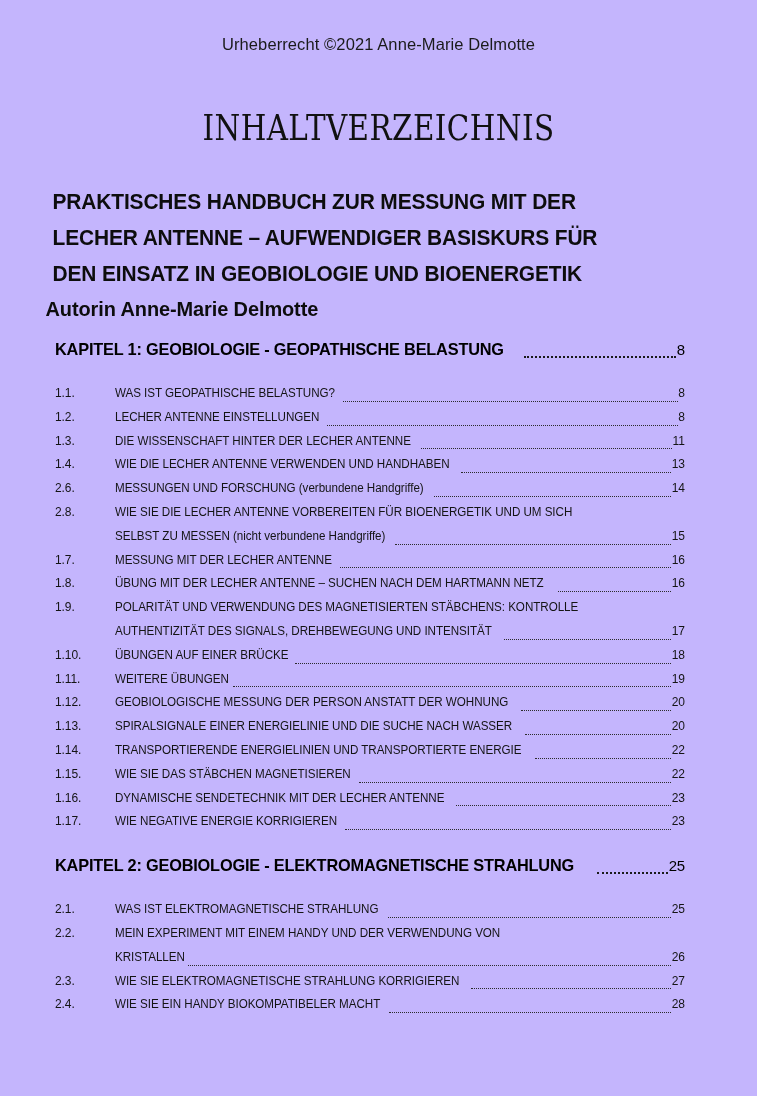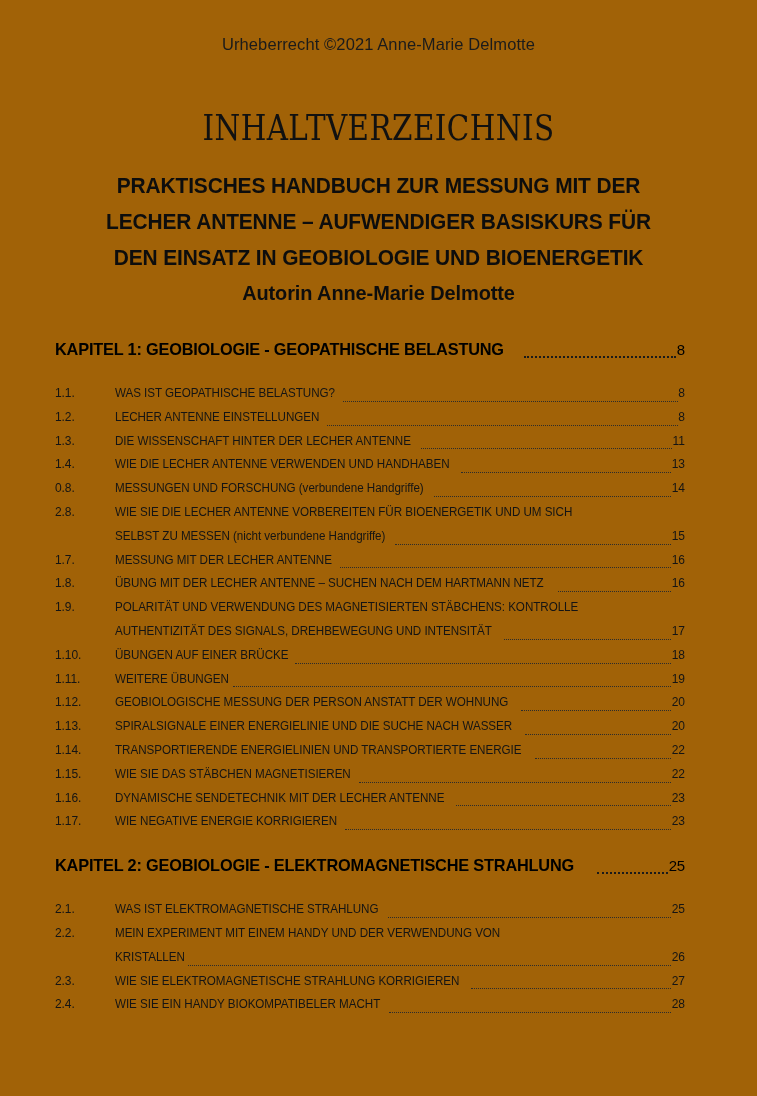--- a/index.html
+++ b/index.html
@@ -13,21 +13,21 @@
     position: relative;
     overflow: hidden;
     font-family: "Liberation Sans", sans-serif;
     color: #111111;
     -webkit-font-smoothing: antialiased;
   }
 
   .page {
     position: absolute;
     inset: 0;
-    background: #a16207;
+    background: #c4b5fd;
     padding: 4px;
   }
 
   
   .copyright-header {
     position: absolute;
     top: 35px;
     left: 0;
     width: 757px;
     text-align: center;
@@ -50,24 +50,23 @@
     font-weight: 400;
     letter-spacing: 0.5px;
     color: #111111;
     transform: scaleX(0.84);
     transform-origin: center center;
     white-space: nowrap;
   }
 
   .subtitle-block {
     position: absolute;
-    top: 168px;
+    top: 184px;
     left: 28px;
     width: 701px;
-    text-align: center;
   }
   .subtitle-line {
     font-family: "Liberation Sans", sans-serif;
     font-weight: bold;
     font-size: 22.5px;
     line-height: 36px;
     letter-spacing: -0.15px;
     color: #0d0d0d;
     transform: scaleX(0.93);
     transform-origin: center center;
@@ -233,21 +232,21 @@
         <span class="num">1.4.</span>
         <div class="body">
           <div class="entry-line">
             <span class="txt">WIE DIE LECHER ANTENNE VERWENDEN UND HANDHABEN</span>
             <span class="leader"></span>
             <span class="pg">13</span>
           </div>
         </div>
       </div>
       <div class="entry">
-        <span class="num">0.8.</span>
+        <span class="num">2.6.</span>
         <div class="body">
           <div class="entry-line">
             <span class="txt">MESSUNGEN UND FORSCHUNG (verbundene Handgriffe)</span>
             <span class="leader"></span>
             <span class="pg">14</span>
           </div>
         </div>
       </div>
       <div class="entry">
         <span class="num">2.8.</span>

